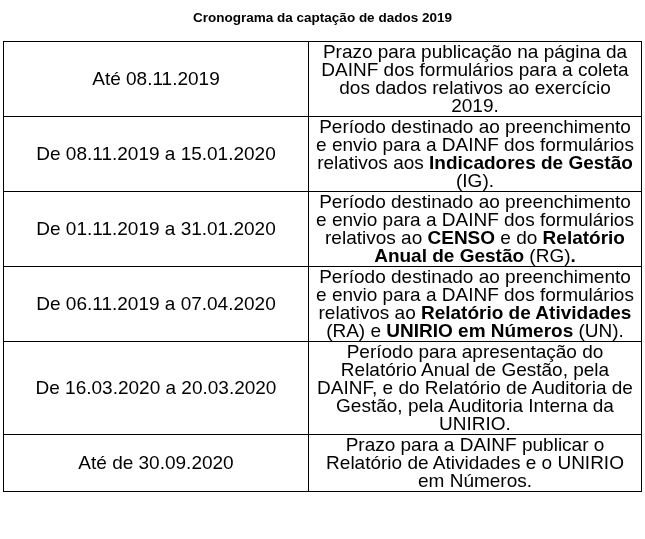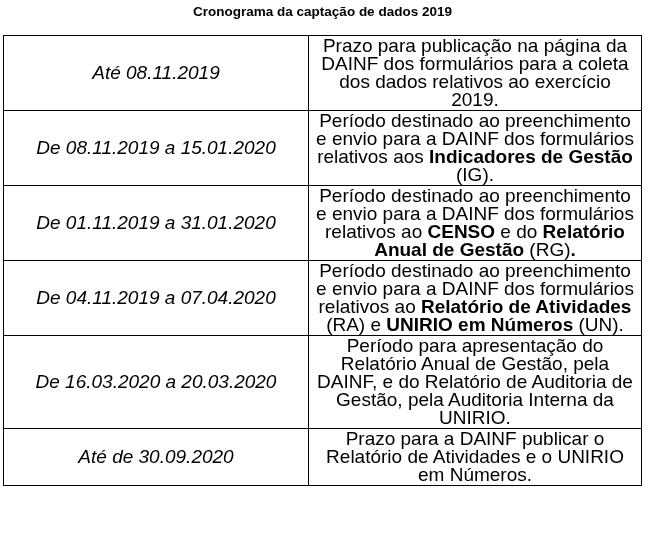--- a/index.html
+++ b/index.html
@@ -11,21 +11,21 @@
     width: 645px;
     height: 539px;
     font-family: "Liberation Sans", sans-serif;
     color: #000000;
     overflow: hidden;
   }
   .page {
     width: 645px;
     height: 539px;
     box-sizing: border-box;
-    padding-top: 4px;
+    padding-top: 10px;
   }
   .title {
     font-size: 13.5px;
     font-weight: bold;
     text-align: center;
     margin: 0 0 16px 0;
   }
   table.schedule {
     border-collapse: collapse;
     margin: 0 auto;
@@ -35,21 +35,20 @@
   table.schedule td {
     border: 1px solid #000000;
     font-size: 19px;
     line-height: 18px;
     padding: 1px 6px;
     vertical-align: middle;
     text-align: center;
   }
   td.period-cell {
     width: 292px;
-    font-style: italic;
   }
   td.desc-cell {
     width: 320px;
   }
   .bold {
     font-weight: bold;
   }
   .footer {
     font-size: 13px;
     line-height: 17px;
@@ -72,21 +71,21 @@
         </tr>
         <tr>
           <td class="period-cell">De 08.11.2019 a 15.01.2020</td>
           <td class="desc-cell"><span>Período destinado ao preenchimento e envio para a DAINF dos formulários relativos aos </span><span class="bold">Indicadores de Gestão</span><span> (IG).</span></td>
         </tr>
         <tr>
           <td class="period-cell">De 01.11.2019 a 31.01.2020</td>
           <td class="desc-cell"><span>Período destinado ao preenchimento e envio para a DAINF dos formulários relativos ao </span><span class="bold">CENSO</span><span> e do </span><span class="bold">Relatório Anual de Gestão</span><span> (RG)</span><span class="bold">.</span></td>
         </tr>
         <tr>
-          <td class="period-cell">De 04.11.2019 a 07.04.2020</td>
+          <td class="period-cell">De 06.11.2019 a 07.04.2020</td>
           <td class="desc-cell"><span>Período destinado ao preenchimento e envio para a DAINF dos formulários relativos ao </span><span class="bold">Relatório de Atividades</span><span> (RA) e </span><span class="bold">UNIRIO em Números</span><span> (UN).</span></td>
         </tr>
         <tr>
           <td class="period-cell">De 16.03.2020 a 20.03.2020</td>
           <td class="desc-cell"><span>Período para apresentação do Relatório Anual de Gestão, pela DAINF, e do Relatório de Auditoria de Gestão, pela Auditoria Interna da UNIRIO.</span></td>
         </tr>
         <tr>
           <td class="period-cell">Até de 30.09.2020</td>
           <td class="desc-cell"><span>Prazo para a DAINF publicar o Relatório de Atividades e o UNIRIO em Números.</span></td>
         </tr>

